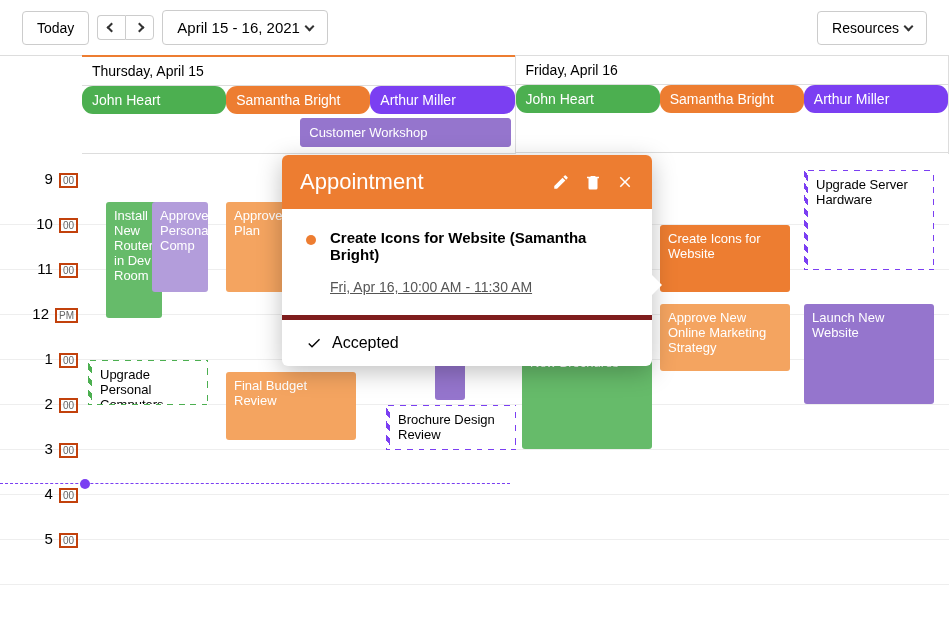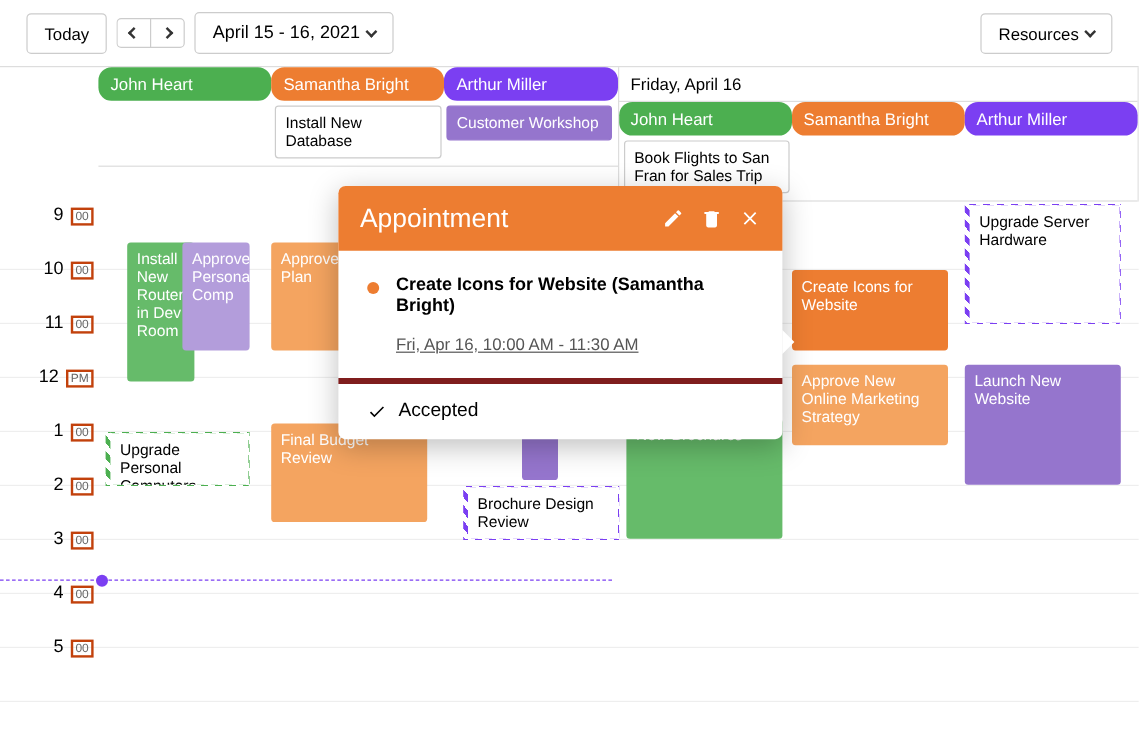--- a/index.html
+++ b/index.html
@@ -85,46 +85,41 @@
   <button class="btn">
     <span>Resources</span>
     <span class="chevron down"></span>
   </button>
 </div>
 
 <div class="scheduler">
 
   <div class="day-headers">
     <div class="day-col">
+      <div class="day-header active">Thursday, April 15</div>
       <div class="owners">
         <div class="owner green">John Heart</div>
         <div class="owner orange">Samantha Bright</div>
         <div class="owner purple">Arthur Miller</div>
       </div>
       <div class="allday">
         <div class="allday-cell"></div>
-        <div class="allday-cell">
-            <div class="allday-event">Install New Database</div>
-          </div>
         <div class="allday-cell">
             <div class="allday-event purple">Customer Workshop</div>
           </div>
       </div>
     </div>
     <div class="day-col">
       <div class="day-header">Friday, April 16</div>
       <div class="owners">
         <div class="owner green">John Heart</div>
         <div class="owner orange">Samantha Bright</div>
         <div class="owner purple">Arthur Miller</div>
       </div>
       <div class="allday">
-        <div class="allday-cell">
-            <div class="allday-event">Book Flights to San Fran for Sales Trip</div>
-          </div>
         <div class="allday-cell"></div>
         <div class="allday-cell"></div>
       </div>
     </div>
   </div>
 
   <div class="time-grid">
     <div class="time-slot">
         <div class="time-label">
           <span class="time-hour">9</span>
@@ -181,21 +176,21 @@
       </div>
     <div class="current-time" style="top:303px;width:510px"></div>
   </div>
 
   <div class="events">
 
     <div class="event ev-green" style="left:24px;top:22px;width:56px;height:116px">Install New Router in Dev Room</div>
     <div class="event ev-purple-light" style="left:70px;top:22px;width:56px;height:90px">Approve Personal Comp</div>
     <div class="event ev-orange-light" style="left:144px;top:22px;width:130px;height:90px">Approve Computer Plan</div>
     <div class="event ev-white stripe-green" style="left:6px;top:180px;width:120px;height:45px">Upgrade Personal Computers</div>
-    <div class="event ev-orange-light" style="left:144px;top:173px;width:130px;height:82px">Final Budget Review</div>
+    <div class="event ev-orange-light" style="left:144px;top:192px;width:130px;height:68px">Final Budget Review</div>
     <div class="event ev-purple" style="left:353px;top:180px;width:30px;height:40px"></div>
     <div class="event ev-white stripe-purple" style="left:304px;top:225px;width:130px;height:45px">Brochure Design Review</div>
 
     <div class="event ev-orange" style="left:578px;top:45px;width:130px;height:67px">Create Icons for Website</div>
     <div class="event ev-orange-light" style="left:578px;top:124px;width:130px;height:67px">Approve New Online Marketing Strategy</div>
     <div class="event ev-green" style="left:440px;top:169px;width:130px;height:100px">New Brochures</div>
     <div class="event ev-white stripe-purple" style="left:722px;top:-10px;width:130px;height:100px">Upgrade Server Hardware</div>
     <div class="event ev-purple" style="left:722px;top:124px;width:130px;height:100px">Launch New Website</div>
   </div>
 

